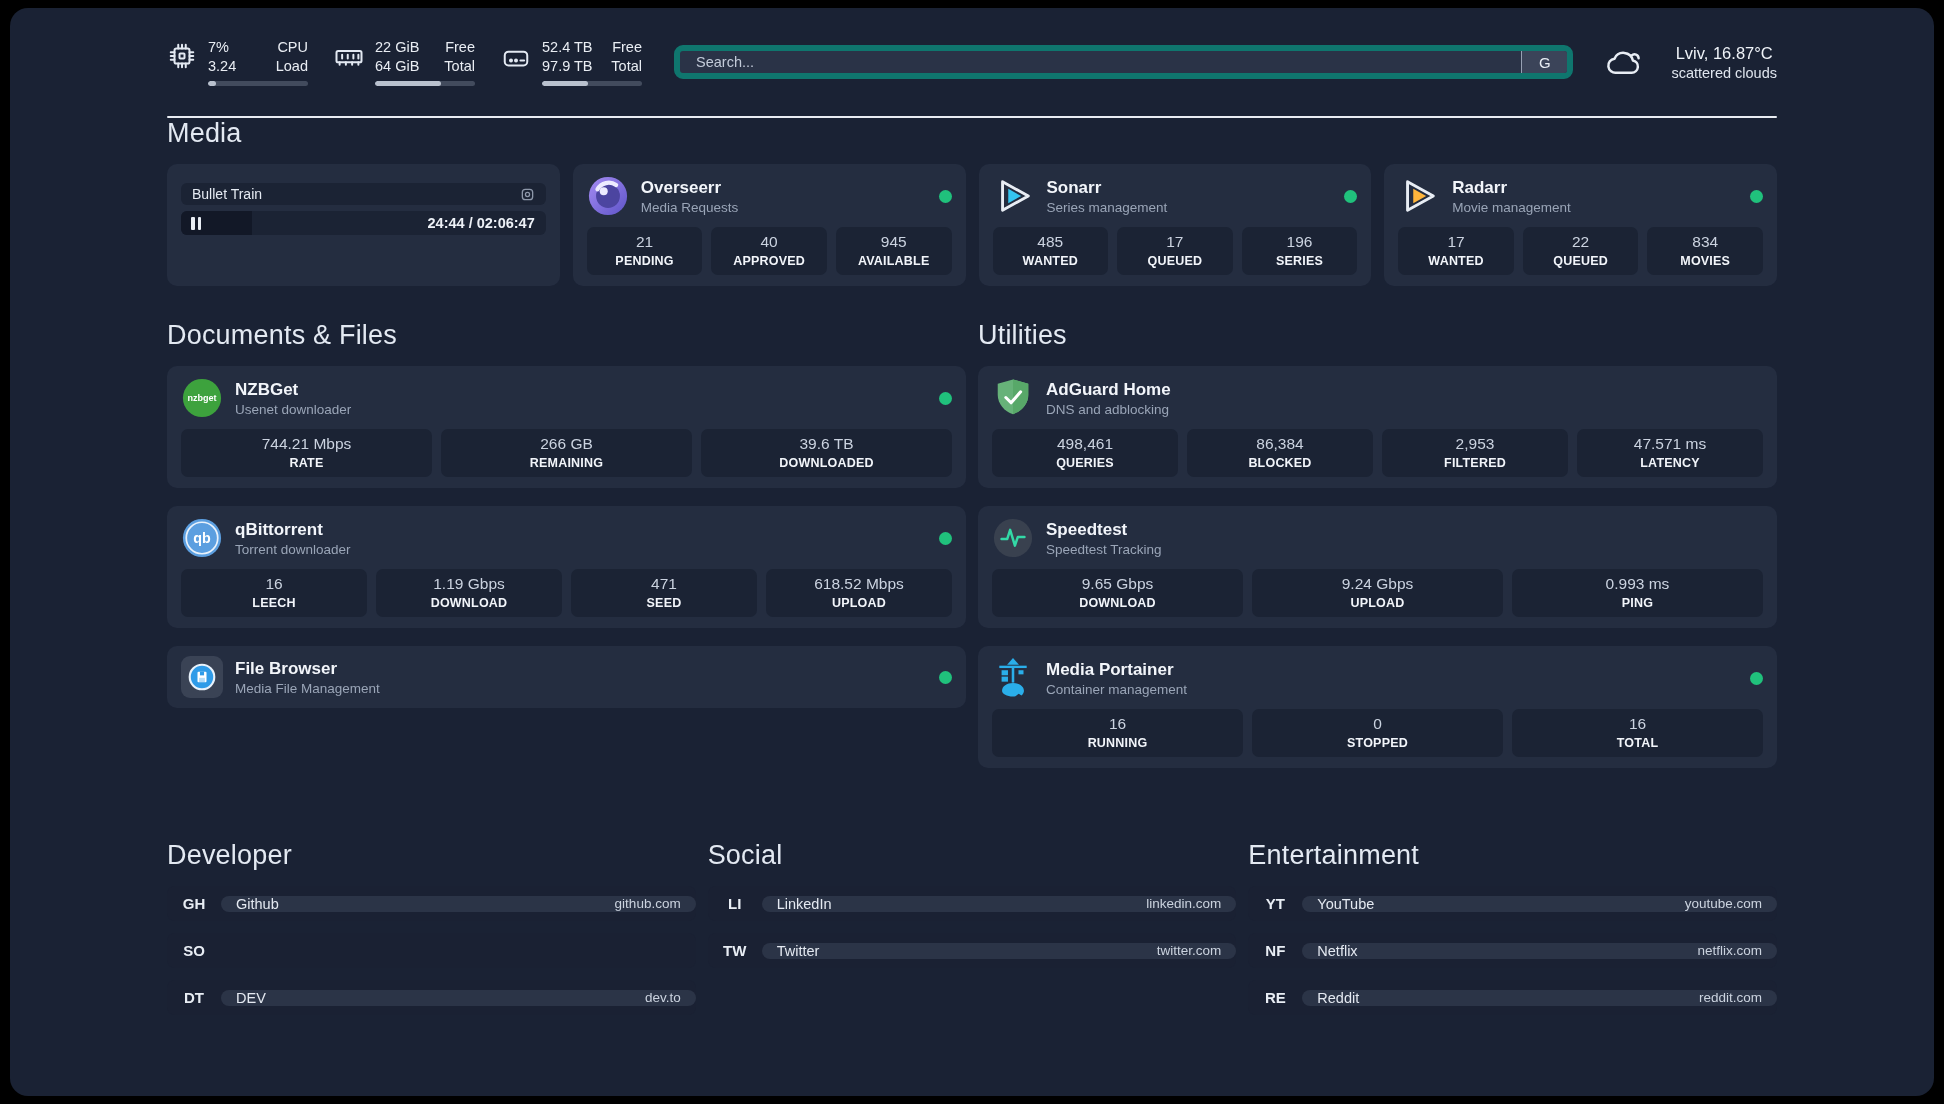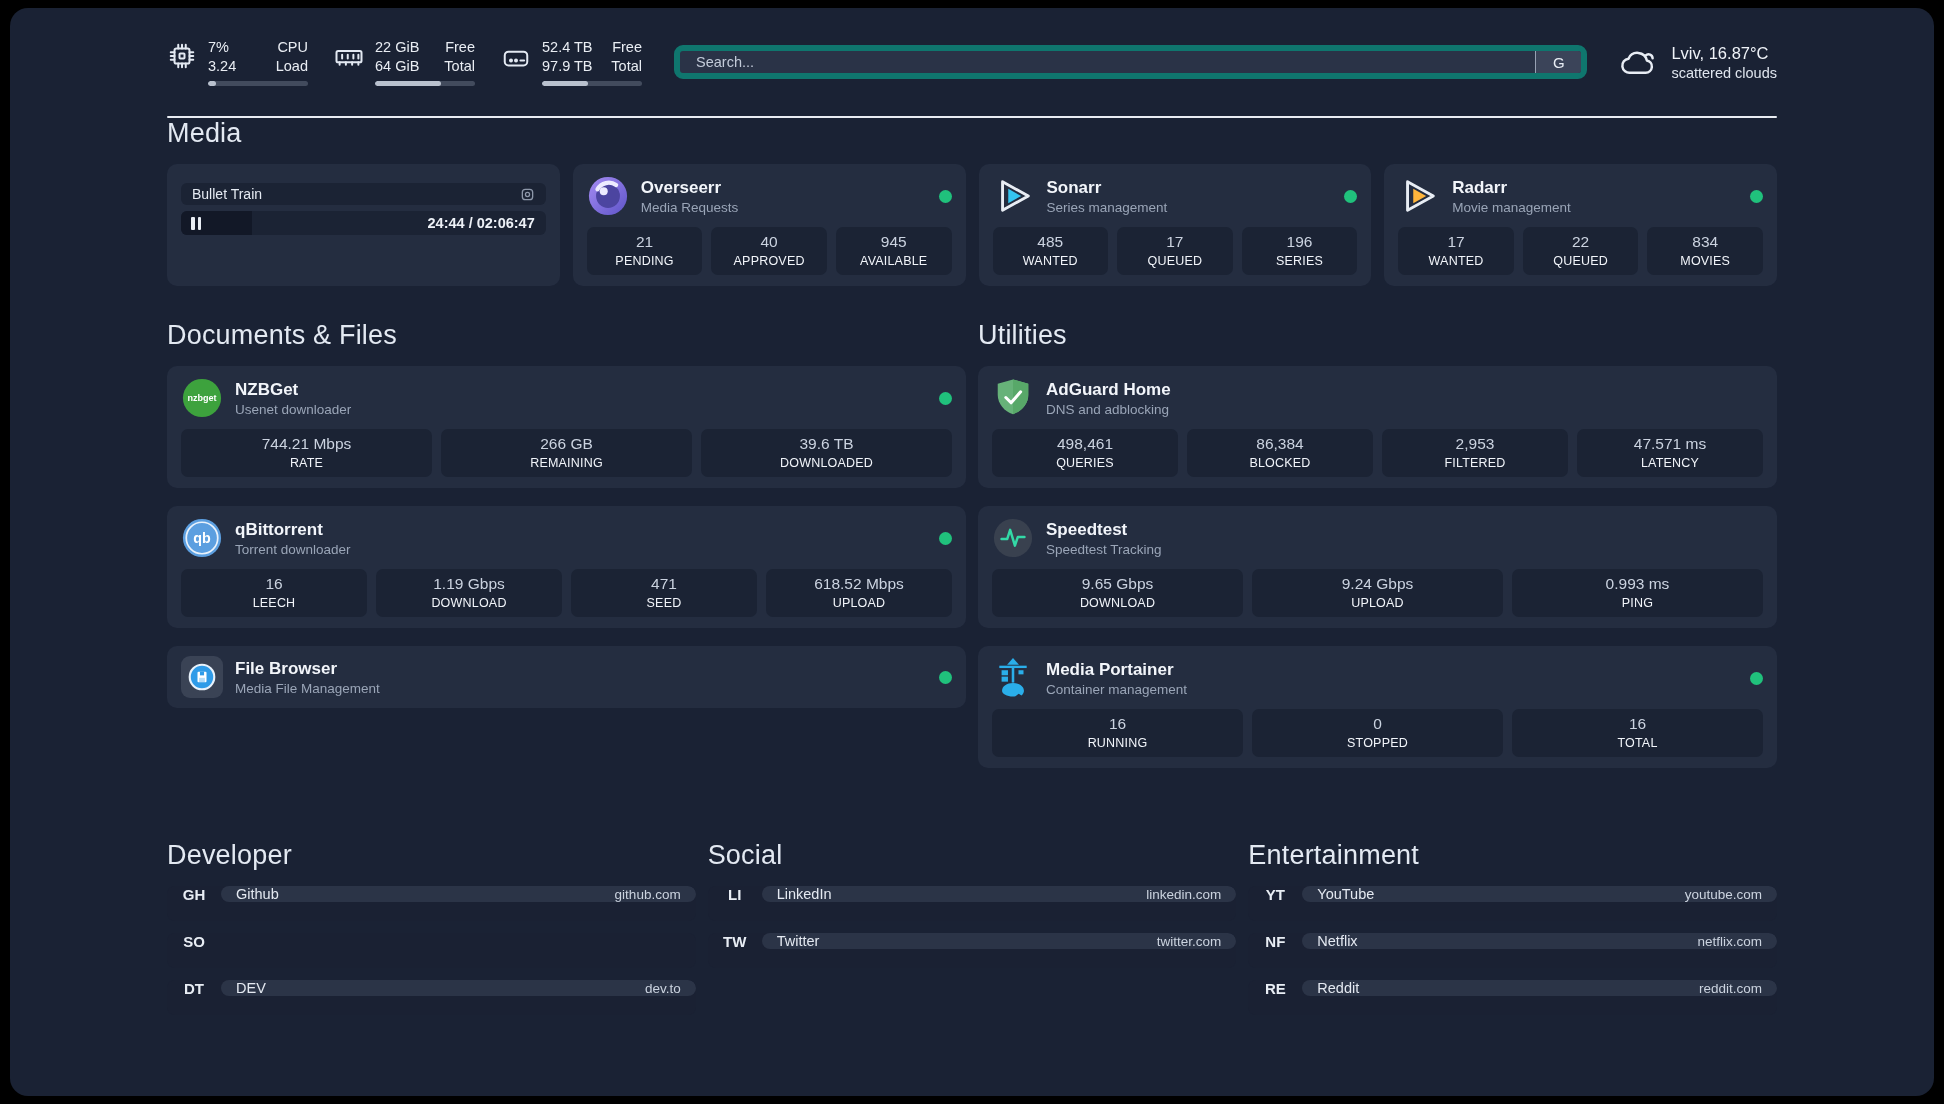--- a/index.html
+++ b/index.html
@@ -18,21 +18,21 @@
   .sys-row{display:flex;justify-content:space-between;font-size:14.5px;line-height:1.32;color:#E9EDF3;}
   .sys-bar{margin-top:5px;height:5px;border-radius:3px;background:#424B5D;overflow:hidden;}
   .sys-bar .fill{display:block;height:100%;background:#B9C1CE;border-radius:3px;width:0;}
 
   .searchbar{flex:1;display:flex;height:34px;border:6px solid #0f766e;border-radius:9px;background:#2A3347;overflow:hidden;}
   .searchbar input{flex:1;background:transparent;border:none;outline:none;color:#E8EDF4;font-size:14.5px;padding:0 16px;font-family:inherit;}
   .searchbar input::placeholder{color:#C3CBD9;}
   .search-engine{width:46px;border:none;border-left:1px solid #97A1B3;background:#3B4459;color:#E8EDF4;
                  font-size:15px;cursor:pointer;font-family:inherit;}
 
-  .weather{display:flex;align-items:center;gap:14px;flex:none;}
+  .weather{display:flex;align-items:center;gap:28px;flex:none;text-align:center;}
   .weather-icon{width:38px;height:38px;}
   .weather-icon svg{width:100%;height:100%;}
   .weather-title{font-size:16.5px;color:#EFF3F8;}
   .weather-sub{font-size:14.5px;color:#DFE5EE;margin-top:2px;}
 
   .divider{height:2px;background:#E8ECF2;border-radius:1px;margin-top:32px;}
 
   
   h2.section-title{margin:0 0 15px;font-size:27px;font-weight:500;color:#E3E9F2;letter-spacing:.2px;}
   .media-title{margin-top:66px;}
@@ -47,42 +47,42 @@
   .titles{min-width:0;}
   .titles .t{font-size:17px;font-weight:600;color:#F2F5FA;white-space:nowrap;}
   .titles .s{font-size:13.5px;color:#9AA5B7;margin-top:2px;white-space:nowrap;}
   .dot{width:13px;height:13px;border-radius:50%;background:#20C17C;margin-left:auto;flex:none;}
 
   .stats{display:grid;gap:9px;margin-top:10px;}
   .stats.c3{grid-template-columns:repeat(3,1fr);}
   .stats.c4{grid-template-columns:repeat(4,1fr);}
   .stat{background:#1B2334;border-radius:7px;padding:6px 4px 7px;text-align:center;min-width:0;}
   .stat .v{font-size:15.5px;color:#CBD3E0;white-space:nowrap;}
-  .stat .l{font-size:12.5px;font-weight:400;color:#F2F5FA;margin-top:3px;letter-spacing:.2px;white-space:nowrap;}
+  .stat .l{font-size:12.5px;font-weight:700;color:#F2F5FA;margin-top:3px;letter-spacing:.2px;white-space:nowrap;}
 
   
   .session{margin-top:8px;display:flex;flex-direction:column;gap:6px;}
   .session-title{background:#1B2334;border-radius:6px;height:22px;display:flex;align-items:center;
                  justify-content:space-between;padding:0 11px;font-size:14px;color:#E5EAF2;gap:28px;}
   .session-title svg{width:15px;height:15px;}
   .session-progress{position:relative;background:#1B2334;border-radius:6px;height:24px;overflow:hidden;
                     display:flex;align-items:center;}
   .prog-fill{position:absolute;left:0;top:0;bottom:0;background:#121827;width:0;}
   .pause-btn{position:relative;margin-left:10px;display:flex;gap:3px;cursor:pointer;}
   .pause-btn i{display:block;width:3.5px;height:13px;background:#E8EDF4;border-radius:1px;}
   .session-time{position:relative;margin-left:auto;padding-right:11px;font-size:14.5px;font-weight:600;color:#EDF1F7;}
 
   
   .two-col{display:grid;grid-template-columns:1fr 1fr;gap:12px;align-items:start;margin-top:34px;}
   .col .card + .card{margin-top:18px;}
   .card.compact{padding:10px 14px;}
 
   
   .three-col{display:grid;grid-template-columns:repeat(3,1fr);gap:12px;align-items:start;margin-top:72px;}
-  .link-row{display:flex;align-items:flex-start;background:#1A2133;border-radius:8px;height:35px;overflow:hidden;
+  .link-row{display:flex;align-items:center;background:#1A2133;border-radius:8px;height:35px;overflow:hidden;
             cursor:pointer;}
   .link-row + .link-row{margin-top:12px;}
   .link-tag{width:54px;display:flex;align-items:center;justify-content:center;font-size:15px;font-weight:600;color:#E8EDF4;flex:none;}
   .link-main{flex:1;background:#2B3447;border-radius:8px;display:flex;align-items:center;justify-content:space-between;padding:0 15px;}
   .link-name{font-size:14.5px;color:#E4E9F1;}
   .link-url{font-size:13.5px;color:#CBD3DF;}
 </style>
 </head>
 <body>
 

